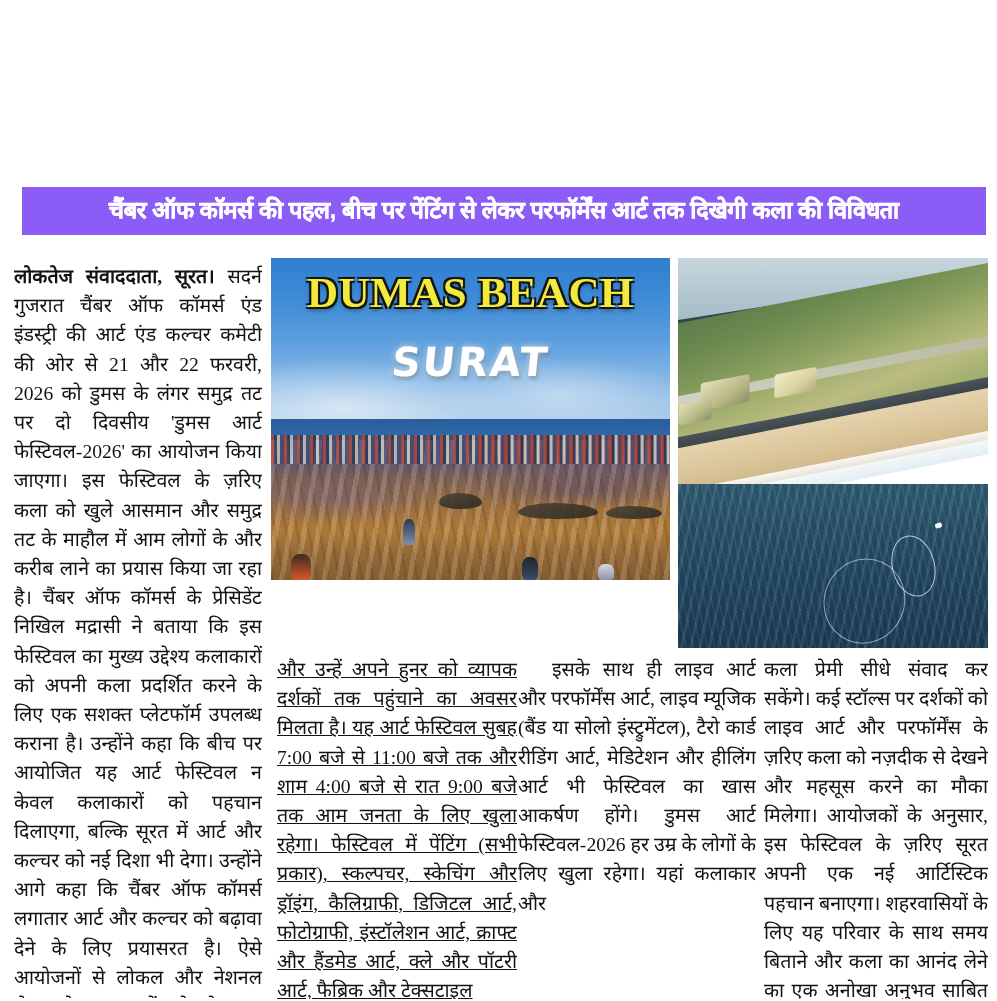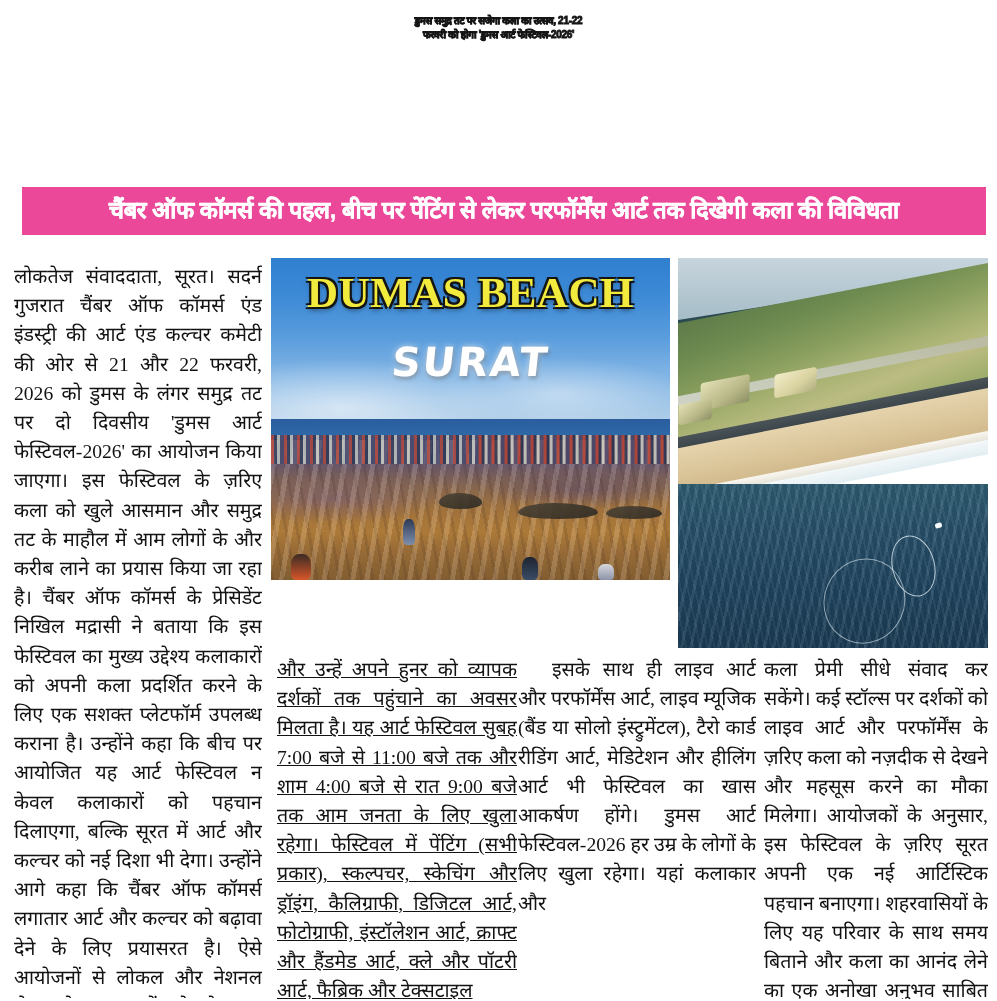--- a/index.html
+++ b/index.html
@@ -29,21 +29,21 @@
     letter-spacing: -0.3px;
     -webkit-text-stroke: 0.9px #151515;
   }
   .headline-line { display: block; white-space: nowrap; }
 
   
   .subbanner {
     position: absolute;
     left: 22px; top: 187px;
     width: 964px; height: 48px;
-    background: #ec4899;
+    background: #8b5cf6;
     display: flex;
     align-items: center;
     justify-content: center;
     overflow: hidden;
   }
   .subbanner-text {
     color: #ffffff;
     font-family: "Liberation Sans", "DejaVu Sans", sans-serif;
     font-weight: 700;
     font-size: 23.5px;
@@ -59,21 +59,21 @@
     color: #121212;
     font-family: "Liberation Serif", "DejaVu Serif", serif;
     font-size: 19.6px;
     line-height: 29.2px;
     text-align: justify;
     text-justify: inter-word;
     overflow: hidden;
   }
   .col p { margin: 0; text-align: justify; }
   .col p.indent { text-indent: 34px; }
-  .byline { font-weight: 400; }
+  .byline { font-weight: 700; }
 
   #col1 { left: 14px;  top: 262px; width: 248px; height: 736px; }
   #col2 { left: 277px; top: 655px; width: 240px; height: 344px; text-decoration: underline; }
   #col3 { left: 518px; top: 655px; width: 238px; height: 344px; }
   #col4 { left: 764px; top: 655px; width: 224px; height: 344px; }
 
   
   .photo {
     position: absolute;
     overflow: hidden;
@@ -200,24 +200,20 @@
     border: 1.6px solid rgba(235,245,250,0.75);
     border-radius: 50%;
     background: transparent;
   }
 </style>
 </head>
 <body>
 
 <div id="page">
 
-  <div class="headline">
-    <span class="headline-line" style="font-size: 10px;">डुमस समुद्र तट पर सजेगा कला का उत्सव, 21-22</span>
-    <span class="headline-line" style="font-size: 10px;">फरवरी को होगा 'डुमस आर्ट फेस्टिवल-2026'</span>
-  </div>
 
   <div class="subbanner">
     <span class="subbanner-text">चैंबर ऑफ कॉमर्स की पहल, बीच पर पेंटिंग से लेकर परफॉर्मेंस आर्ट तक दिखेगी कला की विविधता</span>
   </div>
 
   <div class="photo" id="photo-beach">
     <div class="beach-sky"></div>
     <div class="beach-sea"></div>
     <div class="beach-crowd"></div>
     <div class="beach-crowd right"></div>

